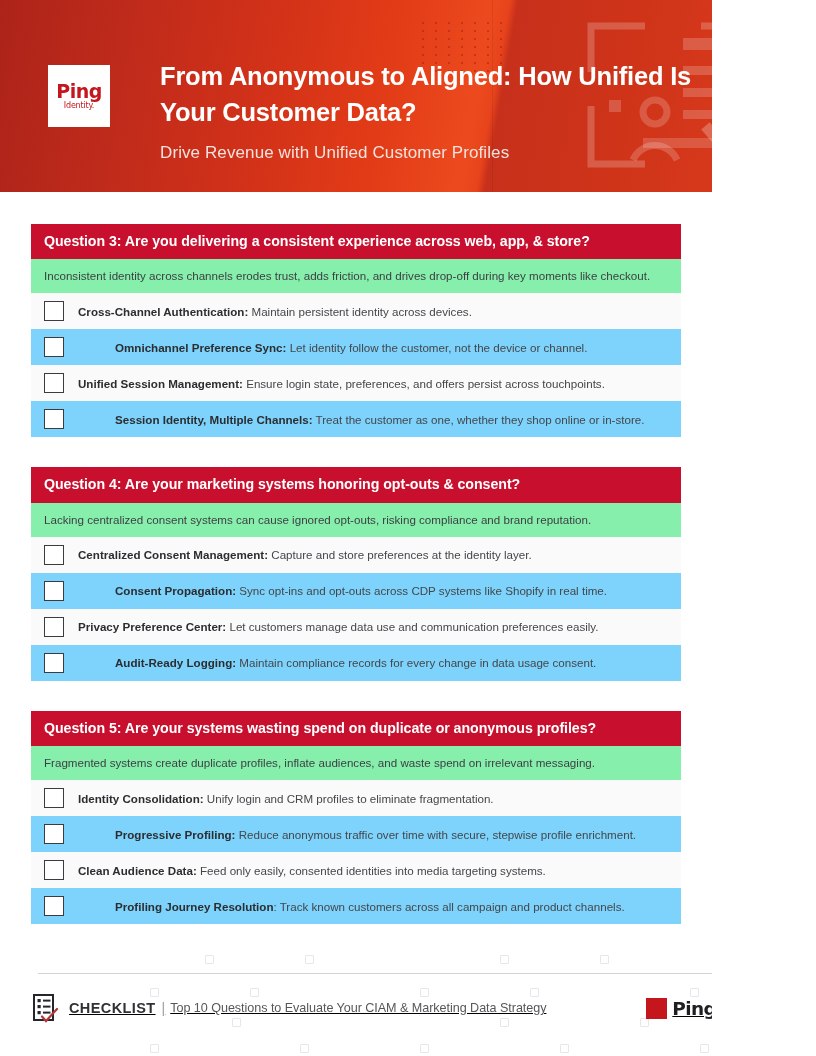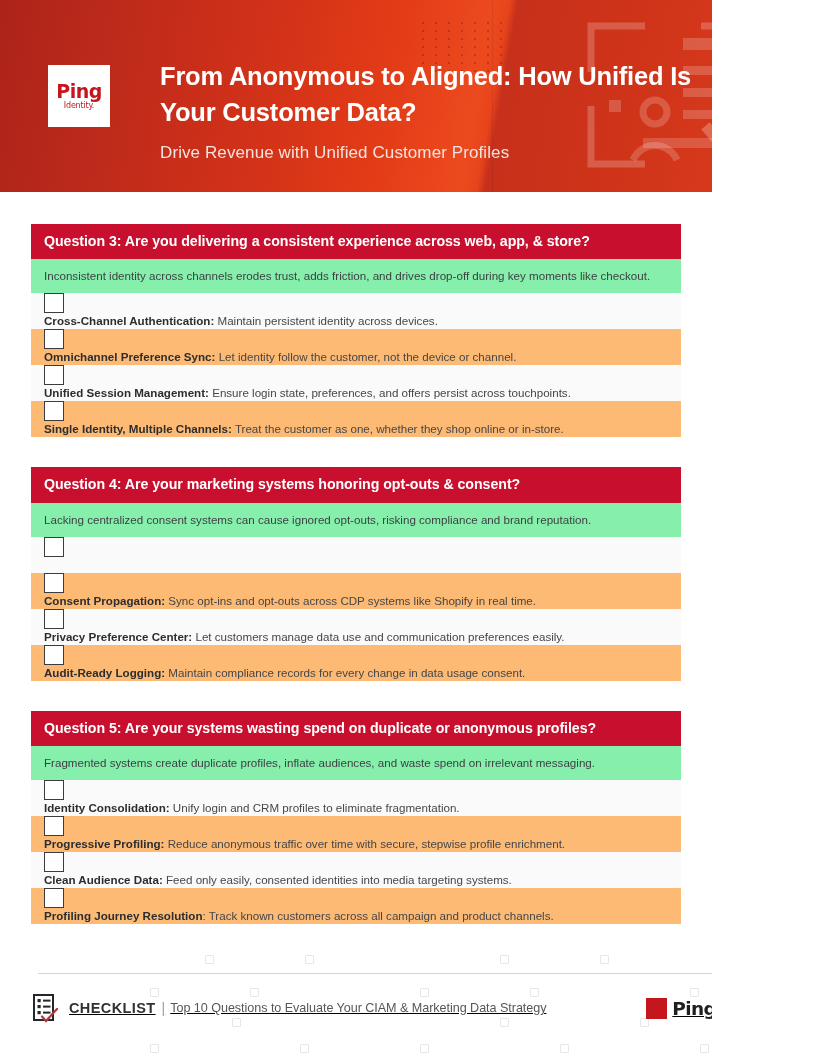--- a/index.html
+++ b/index.html
@@ -165,29 +165,29 @@
   .qintro {
     background: #86efac;
     color: #3d3f42;
     font-size: 11.6px;
     line-height: 1.3;
     padding: 9px 13px 10px 13px;
   }
 
   .qrow {
     display: flex;
+    align-items: center;
     min-height: 36px;
     padding: 0 13px;
     font-size: 11.6px;
     color: #44464a;
     line-height: 1.3;
-    flex-direction: column;
   }
   .qrow.odd  { background: #fafafa; }
-  .qrow.even { background: #fdba74; }
+  .qrow.even { background: #7dd3fc; gap: 37px; }
 
   .cbx {
     flex: 0 0 auto;
     width: 20px;
     height: 20px;
     background: #ffffff;
     border: 1.4px solid #3a3c40;
     margin-right: 14px;
   }
 
@@ -398,28 +398,29 @@
         <div class="qrow even">
           <div class="cbx"></div>
           <div class="rtext"><span class="rterm">Omnichannel Preference Sync:</span><span> Let identity follow the customer, not the device or channel.</span></div>
         </div>
         <div class="qrow odd">
           <div class="cbx"></div>
           <div class="rtext"><span class="rterm">Unified Session Management:</span><span> Ensure login state, preferences, and offers persist across touchpoints.</span></div>
         </div>
         <div class="qrow even">
           <div class="cbx"></div>
-          <div class="rtext"><span class="rterm">Single Identity, Multiple Channels:</span><span> Treat the customer as one, whether they shop online or in-store.</span></div>
+          <div class="rtext"><span class="rterm">Session Identity, Multiple Channels:</span><span> Treat the customer as one, whether they shop online or in-store.</span></div>
         </div>
       </div>
       <div class="qblock">
         <div class="qbar">Question 4: Are your marketing systems honoring opt-outs &amp; consent?</div>
         <div class="qintro">Lacking centralized consent systems can cause ignored opt-outs, risking compliance and brand reputation.</div>
         <div class="qrow odd">
           <div class="cbx"></div>
+          <div class="rtext"><span class="rterm">Centralized Consent Management:</span><span> Capture and store preferences at the identity layer.</span></div>
         </div>
         <div class="qrow even">
           <div class="cbx"></div>
           <div class="rtext"><span class="rterm">Consent Propagation:</span><span> Sync opt-ins and opt-outs across CDP systems like Shopify in real time.</span></div>
         </div>
         <div class="qrow odd">
           <div class="cbx"></div>
           <div class="rtext"><span class="rterm">Privacy Preference Center:</span><span> Let customers manage data use and communication preferences easily.</span></div>
         </div>
         <div class="qrow even">

